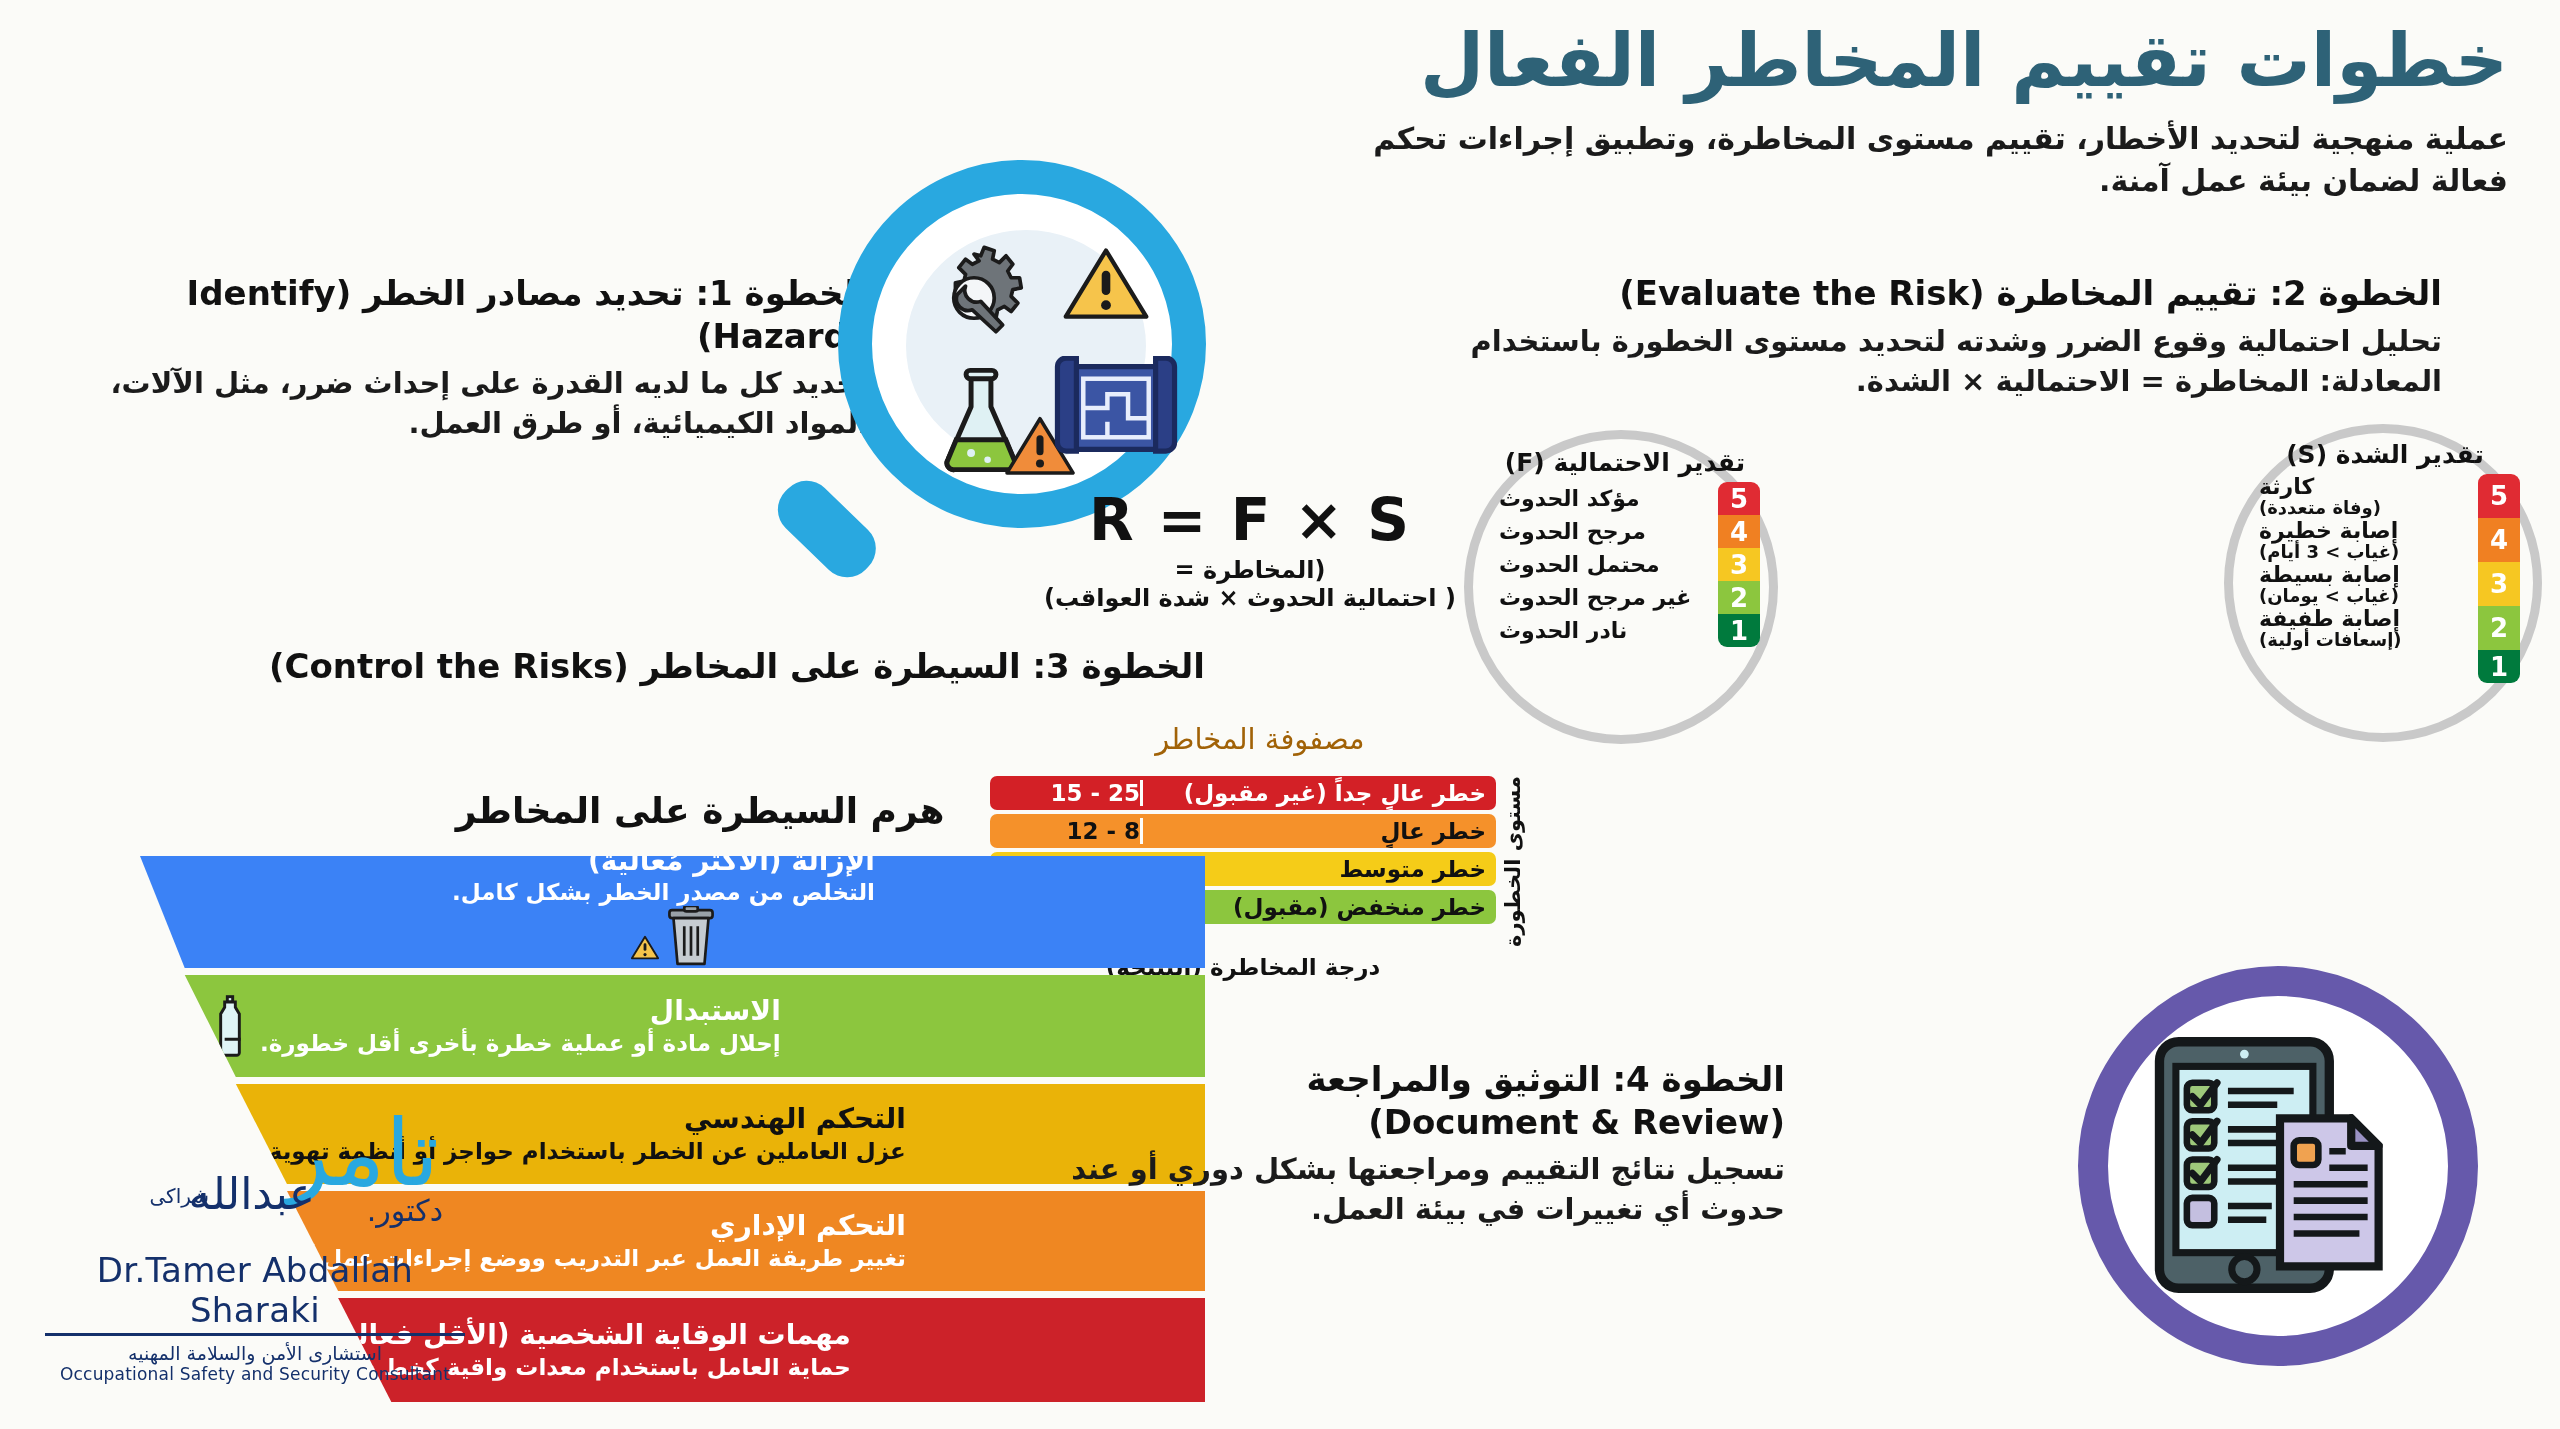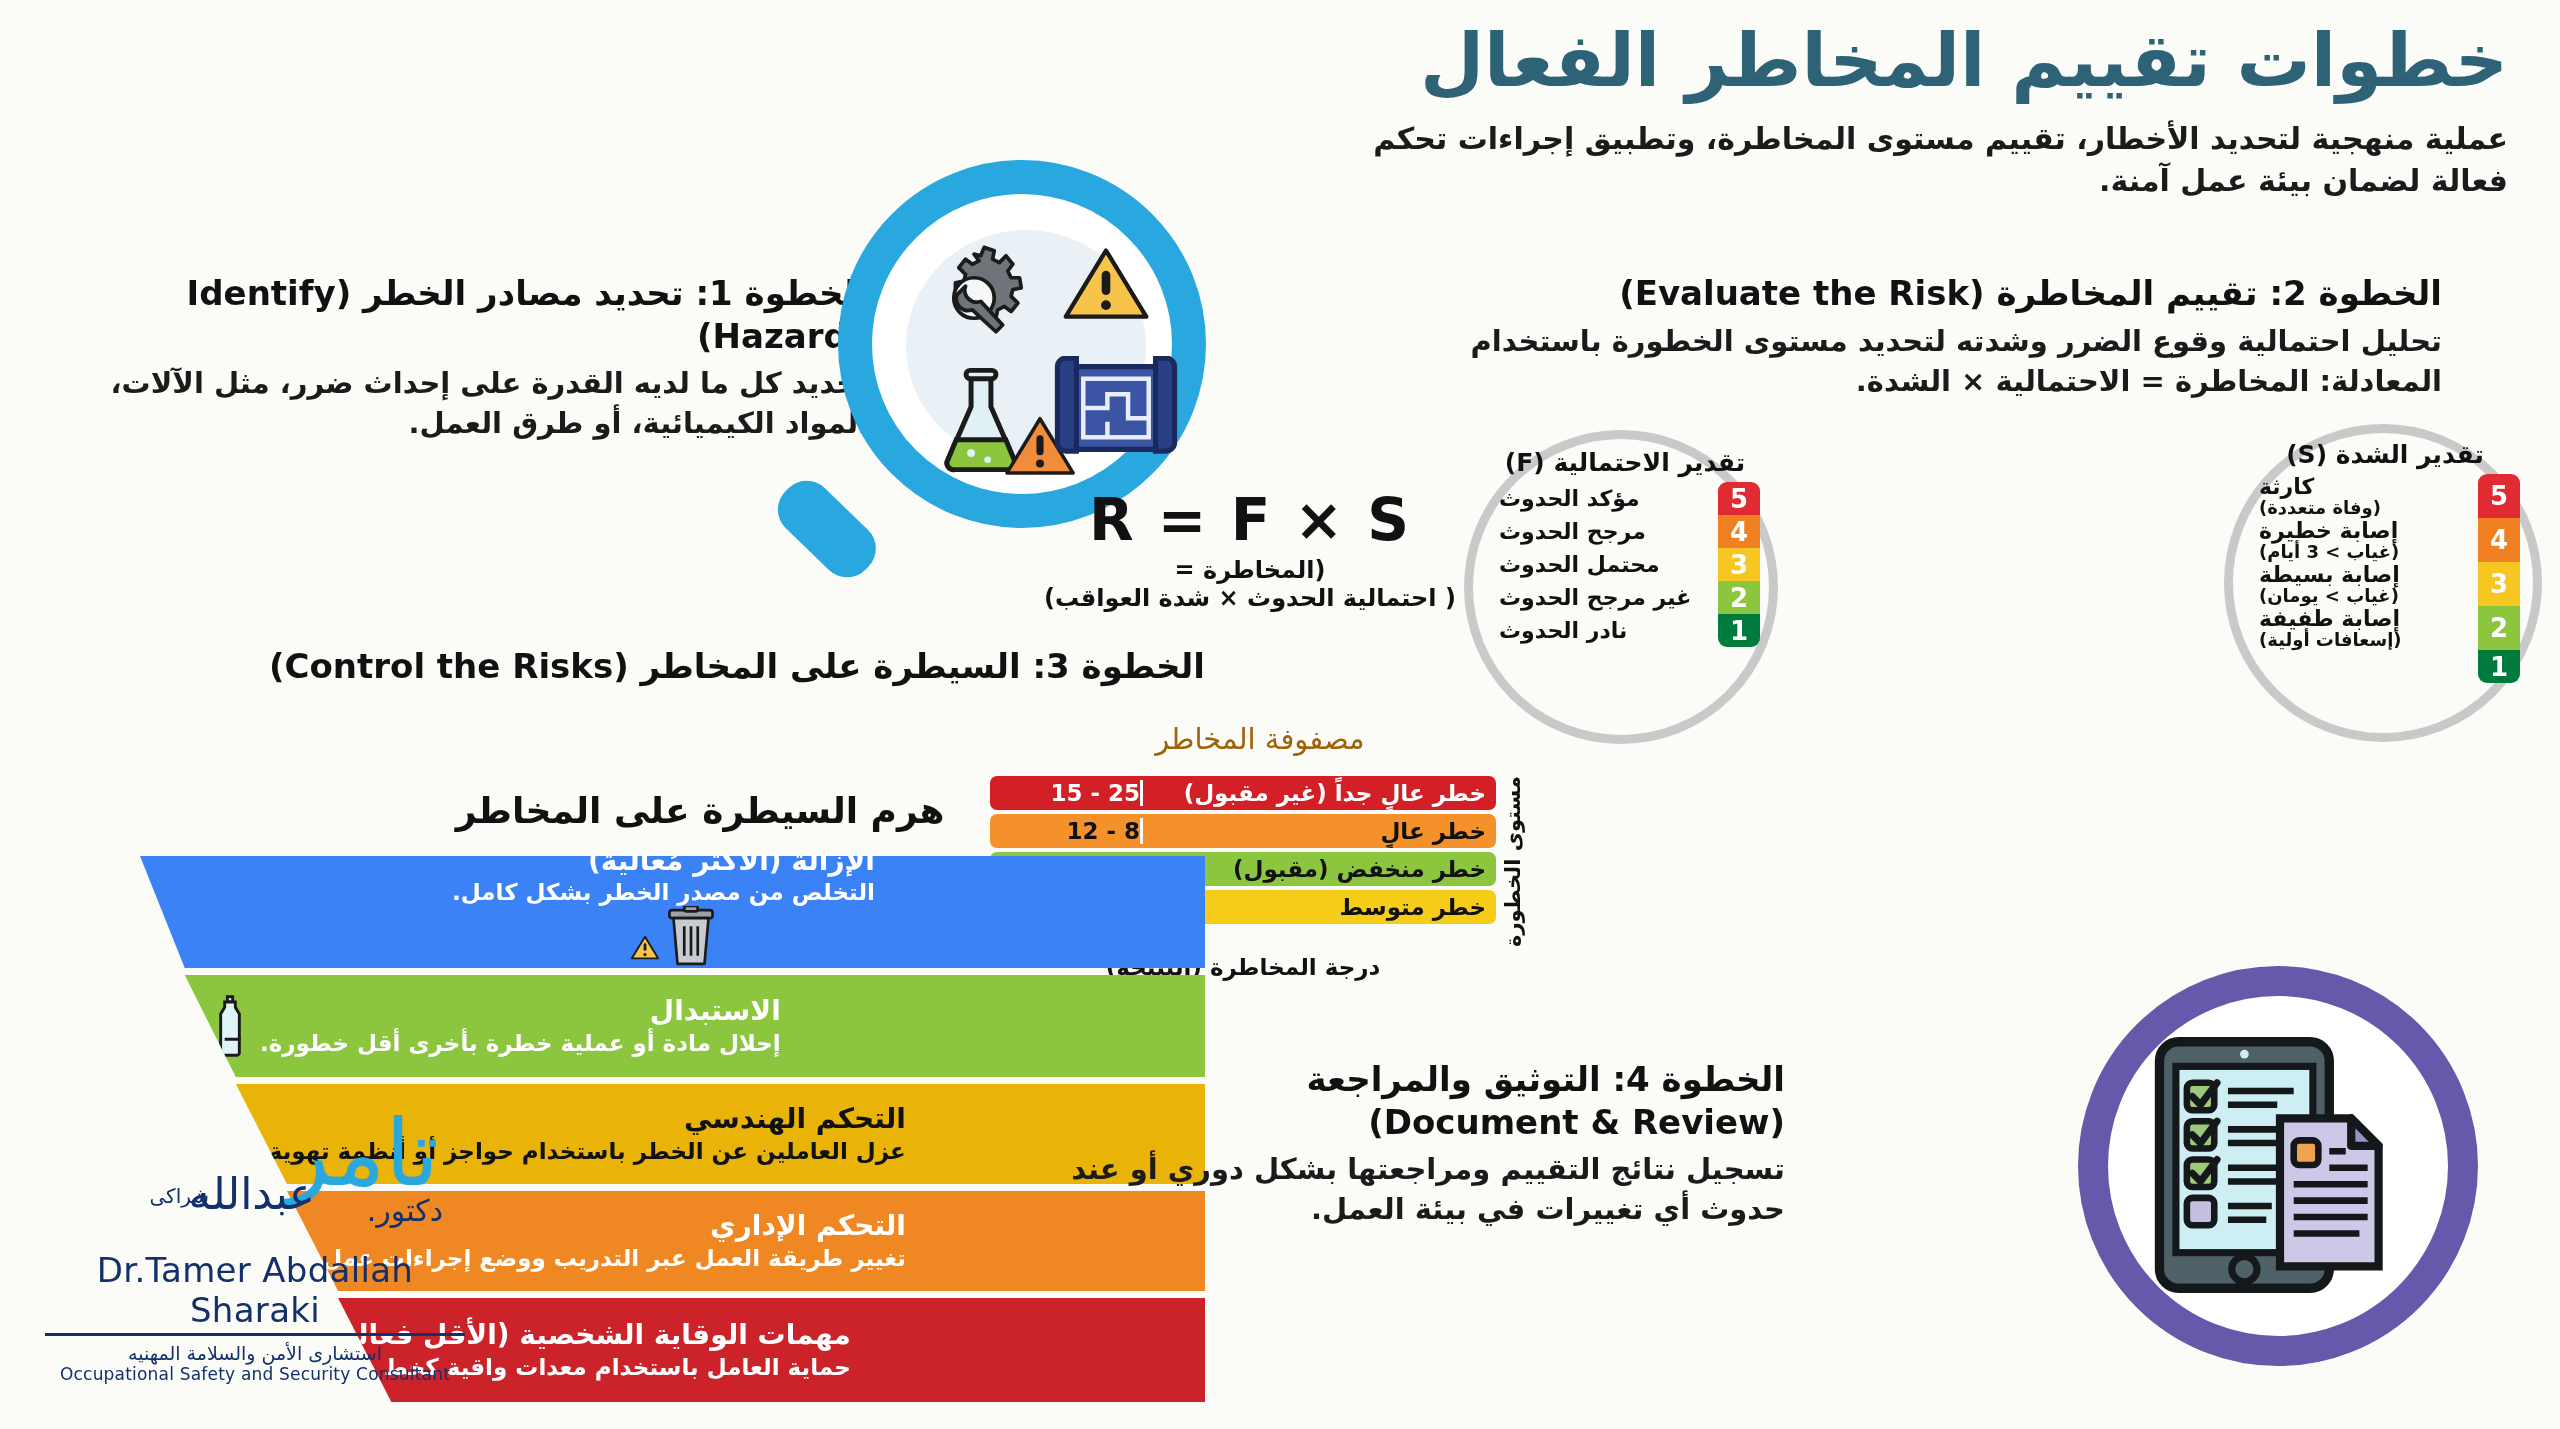--- a/index.html
+++ b/index.html
@@ -320,26 +320,26 @@
       </div>
       <div class="m-rows">
         <div class="m-row mr1">
           <div class="m-level">خطر عالٍ جداً (غير مقبول)</div>
           <div class="m-range">25 - 15</div>
         </div>
         <div class="m-row mr2">
           <div class="m-level">خطر عالٍ</div>
           <div class="m-range">8 - 12</div>
         </div>
+        <div class="m-row mr3">
+          <div class="m-level">خطر متوسط</div>
+          <div class="m-range">1 - 3</div>
+        </div>
         <div class="m-row mr4">
           <div class="m-level">خطر منخفض (مقبول)</div>
-          <div class="m-range">1 - 3</div>
-        </div>
-        <div class="m-row mr3">
-          <div class="m-level">خطر متوسط</div>
           <div class="m-range">1 - 3</div>
         </div>
       </div>
     </div>
     <div class="m-foot">درجة المخاطرة (النتيجة)</div>
   </div>
 
   <div class="abs" id="step3-text">
     <div class="step-head">الخطوة 3: السيطرة على المخاطر (Control the Risks)</div>
   </div>

